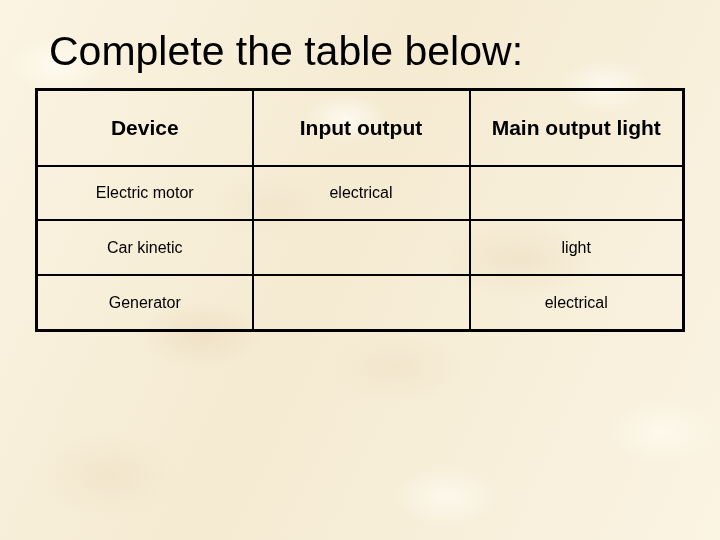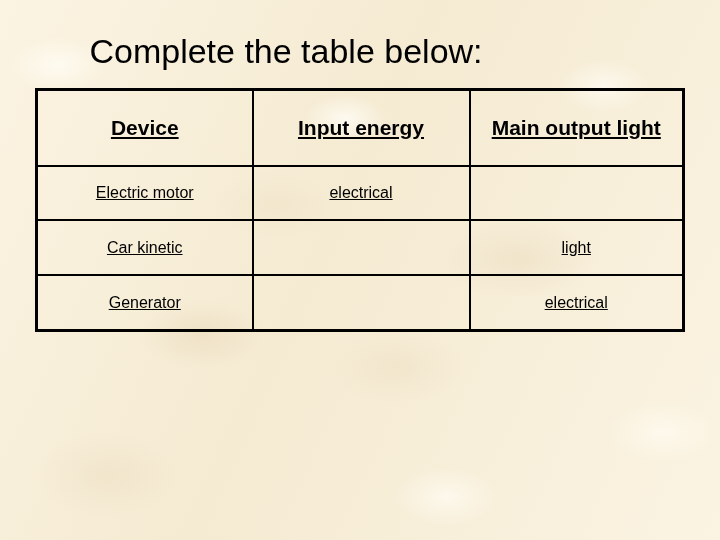--- a/index.html
+++ b/index.html
@@ -41,21 +41,21 @@
     z-index: 1;
   }
 
   
   #page-title {
     position: absolute;
     left: 0;
     top: 31px;
     width: 572px;
     text-align: center;
-    font-size: 34px;
+    font-size: 41px;
     line-height: 40px;
     font-weight: 400;
     color: #000000;
     letter-spacing: 0px;
     white-space: nowrap;
   }
 
   
   #energy-table {
     position: absolute;
@@ -92,21 +92,21 @@
   .row-header  td, .row-header th { height: 74px; }
   .row-r1 td { height: 52px; }
   .row-r2 td { height: 53px; }
   .row-r3 td { height: 82px; }
   .row-r4 td { height: 55px; }
   .row-r5 td { height: 53px; }
 
   .cell-bold { font-weight: 700; }
   .cell-empty { }
 
-  .cell-text { display: block; padding: 0 6px; text-decoration: underline; }
+  .cell-text { display: block; padding: 0 6px; }
 </style>
 </head>
 <body>
 
 <div id="slide-bg"></div>
 
 <div id="slide-content">
 
   <div id="page-title">Complete the table below:</div>
 
@@ -115,21 +115,21 @@
       <col class="col-device">
       <col class="col-input">
       <col class="col-output">
     </colgroup>
     <thead>
       <tr class="row-header">
         <th class="hdr-device">
           <span class="cell-text">Device</span>
         </th>
         <th class="hdr-input">
-          <span class="cell-text">Input energy</span>
+          <span class="cell-text">Input output</span>
         </th>
         <th class="hdr-output">
           <span class="cell-text">Main output light</span>
         </th>
       </tr>
     </thead>
     <tbody>
       <tr class="row-r1">
         <td>
           <span class="cell-text">Electric motor</span>

